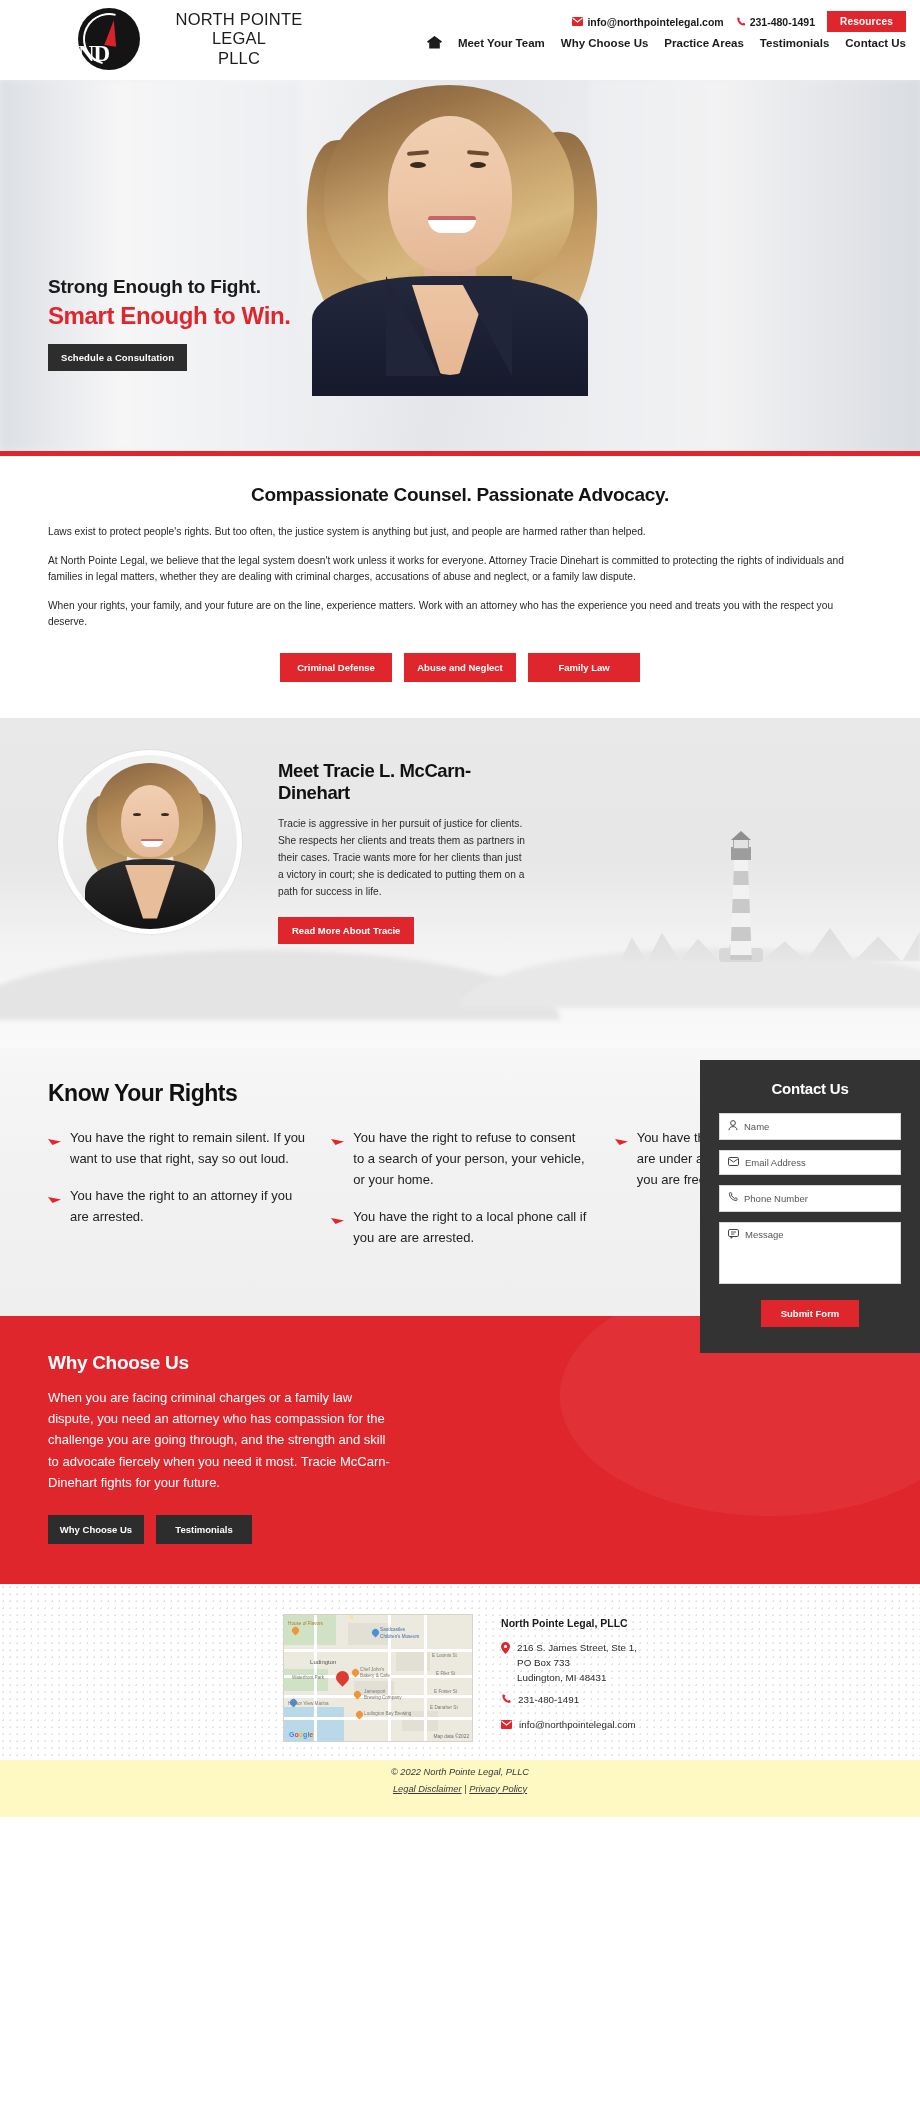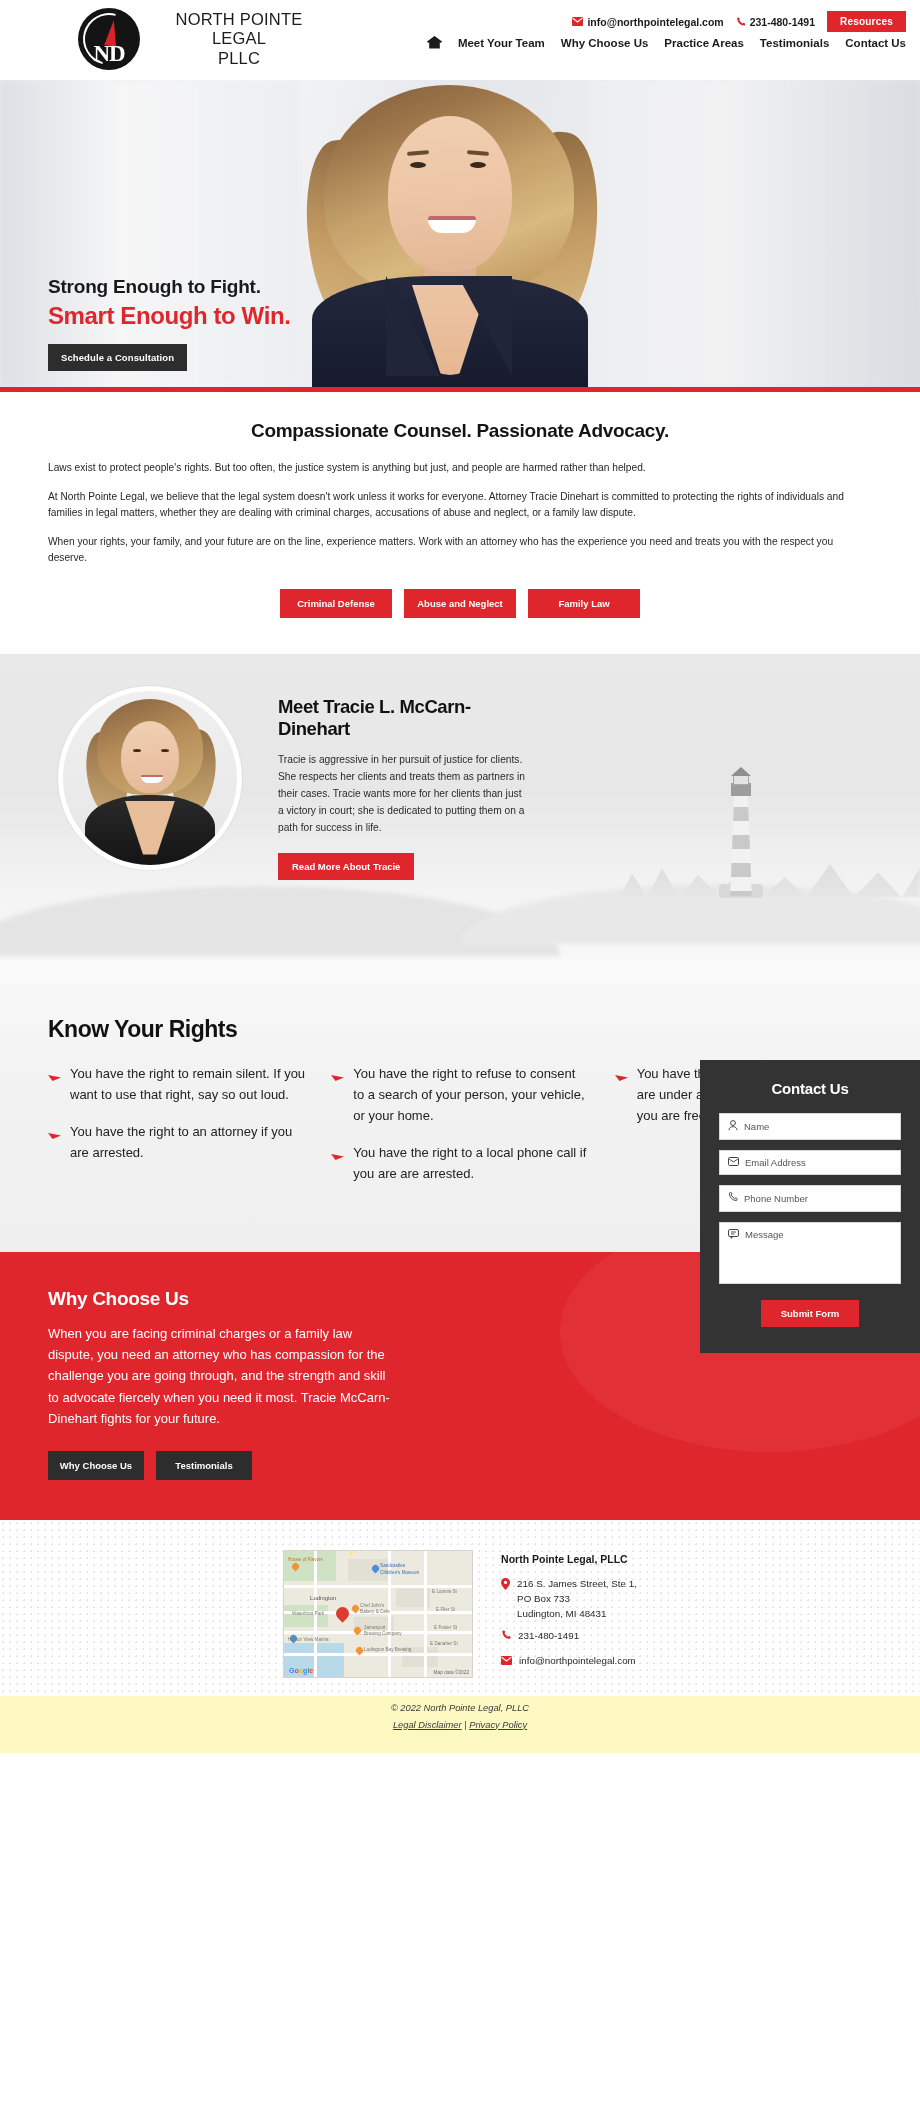--- a/index.html
+++ b/index.html
@@ -37,21 +37,21 @@
   .logo-mark .needle {
     position: absolute; left: 28px; top: 12px;
     width: 0; height: 0;
     border-left: 6px solid transparent;
     border-right: 6px solid transparent;
     border-bottom: 26px solid #d8232a;
     transform: rotate(8deg);
   }
   .logo-mark .nd {
     position: absolute; left: 0; right: 0; bottom: 3px;
-    text-align: center; color: #fff;
+    color: #fff;
     font-size: 23px; font-weight: bold; letter-spacing: -1px;
     font-family: "Liberation Serif", serif;
   }
   .logo-text {
     font-size: 16.5px; font-weight: 400; color: #1c1c1c;
     line-height: 1.18; text-align: center; letter-spacing: .2px;
     max-width: 170px;
   }
 
   .topbar {
@@ -69,21 +69,21 @@
   .mainnav {
     position: absolute; right: 14px; top: 36px;
     display: flex; align-items: center; gap: 16px;
     font-size: 11.5px; color: #1c1c1c; font-weight: 600;
   }
   .mainnav a { color: #1c1c1c; text-decoration: none; white-space: nowrap; }
   .home-icon { display: flex; align-items: center; }
 
   
   .hero {
-    position: relative; height: 312px; overflow: hidden;
+    position: relative; height: 376px; overflow: hidden;
     background: linear-gradient(100deg,#e9ebee 0%,#f4f4f5 28%,#e4e6ea 50%,#f0f0f1 72%,#dfe1e5 100%);
     border-bottom: 5px solid #e0262d;
   }
   .hero-blur-l {
     position: absolute; left: 0; top: 0; width: 300px; height: 100%;
     background: linear-gradient(90deg,#dcdfe4 0%,#f6f6f7 40%,#eceef1 100%);
     filter: blur(3px);
   }
   .hero-blur-r {
     position: absolute; right: 0; top: 0; width: 330px; height: 100%;

